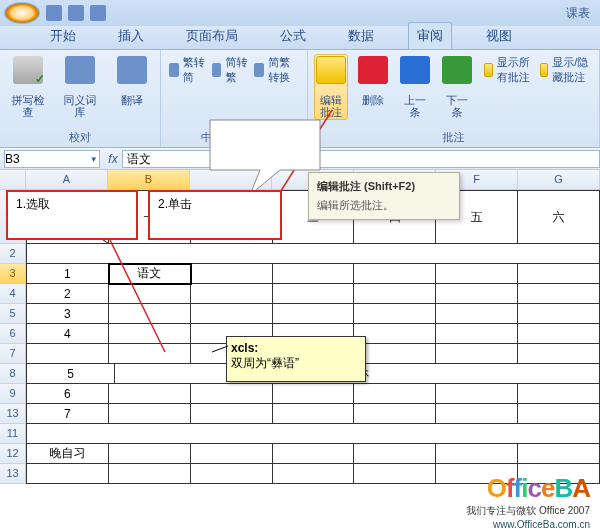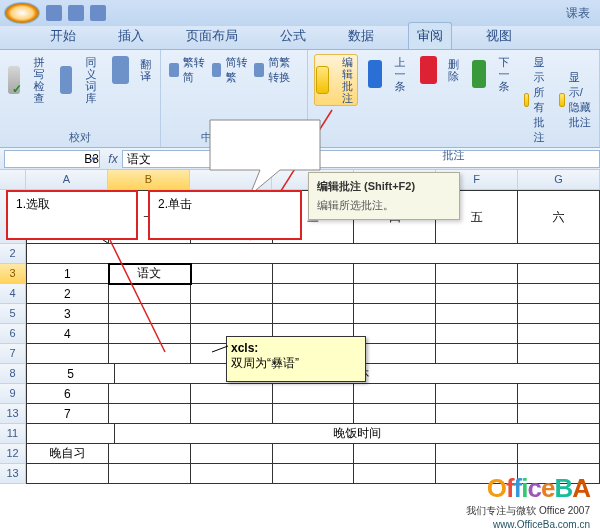--- a/index.html
+++ b/index.html
@@ -12,36 +12,36 @@
 .title-right { margin-left: auto; font-size: 12px; color: #3a5a8a; padding-right: 6px; }
 
 .tabs { height: 24px; background: linear-gradient(#dbe8f8,#c9dcf2); display: flex; align-items: flex-end; padding-left: 42px; gap: 26px; font-size: 13px; color: #2b4f88; border-bottom: 1px solid #9cb8d8; }
 .tab { padding: 4px 8px; cursor: pointer; }
 .tab.active { background: #d0e3f5; border: 1px solid #9cb8d8; border-bottom: none; border-radius: 3px 3px 0 0; color: #1a3f77; }
 
 .ribbon { height: 98px; background: linear-gradient(#e7f0fb,#d5e4f5); display: flex; border-bottom: 1px solid #9cb8d8; }
 .group { border-right: 1px solid #b8cde6; padding: 4px 6px 2px; display: flex; flex-direction: column; position: relative; }
 .group-body { flex: 1; display: flex; gap: 8px; align-items: flex-start; }
 .group-label { text-align: center; font-size: 11px; color: #3a5a8a; padding-top: 2px; }
-.big-btn { width: 44px; display: flex; flex-direction: row; align-items: center; gap: 10px; padding: 2px; cursor: pointer; }
+.big-btn { width: 44px; display: flex; flex-direction: column; align-items: center; gap: 10px; padding: 2px; cursor: pointer; }
 .big-btn.hover { background: linear-gradient(#fff3d6,#ffd978); border: 1px solid #e7b84a; border-radius: 3px; padding: 1px; }
 .big-ico { width: 30px; height: 28px; background: #6d91c9; border-radius: 3px; }
 .big-btn span { font-size: 11px; color: #2b4f88; text-align: center; line-height: 12px; }
 .proofing .big-ico.spell { background: linear-gradient(#d7d7d7,#a6a6a6); position: relative; }
 .proofing .big-ico.spell:after { content: "✓"; position: absolute; bottom: -2px; right: -2px; color: #1c8a1c; font-weight: bold; }
 .small-stack { display: flex; flex-direction: row; gap: 2px; }
 .small-line { display: flex; align-items: center; gap: 4px; font-size: 11px; color: #2b4f88; padding: 1px 2px; cursor: pointer; }
 .small-ico { width: 14px; height: 14px; background: #6d91c9; border-radius: 2px; }
 .ico-yellow { background: linear-gradient(#ffe680,#f2c200); border: 1px solid #d1a300; }
 .ico-red { background: #d23; }
 .ico-blue { background: #2a6fd6; }
 .ico-green { background: #3a9a3a; }
 
 .fbar { height: 22px; background: linear-gradient(#eef4fb,#dce8f5); display: flex; align-items: center; border-bottom: 1px solid #b8cde6; }
-.namebox { width: 96px; height: 18px; margin: 0 4px; background: #fff; border: 1px solid #9cb8d8; display: flex; align-items: center; justify-content: flex-end; font-size: 12px; position: relative; }
+.namebox { width: 96px; height: 18px; margin: 0 4px; background: #fff; border: 1px solid #9cb8d8; display: flex; align-items: center; justify-content: flex-start; font-size: 12px; position: relative; }
 .namebox:after { content: "▾"; position: absolute; right: 3px; color: #3a5a8a; font-size: 9px; }
 .fx { width: 18px; text-align: center; color: #3a5a8a; font-style: italic; }
 .fx-input { flex: 1; height: 18px; background: #fff; border: 1px solid #9cb8d8; padding: 0 4px; font-size: 12px; }
 
 .grid-area { position: relative; }
 .colheads { display: flex; height: 20px; }
 .rowhead, .corner { width: 26px; background: linear-gradient(#f2f6fb,#e0eaf5); border: 1px solid #c4d3e6; border-top: none; border-left: none; text-align: center; font-size: 11px; color: #3a5a8a; }
 .corner { height: 20px; }
 .colhead { flex: 1; background: linear-gradient(#f2f6fb,#e0eaf5); border: 1px solid #c4d3e6; border-top: none; border-left: none; text-align: center; font-size: 11px; color: #3a5a8a; line-height: 19px; }
 .colhead.sel, .rowhead.sel { background: linear-gradient(#ffe9a8,#ffd45e); color: #8a5a00; }
@@ -55,21 +55,21 @@
 .cell.active { outline: 2px solid #000; outline-offset: -1px; background: #fff; z-index: 2; }
 .merged { justify-content: center; }
 .diag { position: relative; }
 .diag svg { position: absolute; inset: 0; width: 100%; height: 100%; }
 
 .tooltip { position: absolute; left: 308px; top: 172px; width: 152px; background: #f7f7e8; border: 1px solid #aeae9a; padding: 6px 8px; font-size: 11px; color: #555; z-index: 50; box-shadow: 2px 2px 4px rgba(0,0,0,.2); }
 .tooltip .tt-title { font-weight: bold; color: #333; margin-bottom: 4px; }
 
 .callout { position: absolute; background: #fff; border: 2px solid #d22; padding: 4px 8px; font-size: 12px; z-index: 40; }
 .callout1 { left: 6px; top: 190px; width: 132px; height: 50px; }
-.callout2 { left: 148px; top: 190px; width: 154px; height: 50px; }
+.callout2 { left: 148px; top: 190px; width: 134px; height: 50px; }
 
 .comment-box { position: absolute; left: 226px; top: 336px; width: 140px; height: 46px; background: #ffffc8; border: 1px solid #333; padding: 4px; font-size: 12px; z-index: 30; box-shadow: 2px 2px 3px rgba(0,0,0,.3); }
 .comment-box .c-auth { font-weight: bold; }
 
 .logo { position: absolute; right: 10px; bottom: 28px; font-size: 26px; font-weight: bold; letter-spacing: -1px; z-index: 60; }
 .logo .o1 { color: #f39c12; } .logo .f1 { color: #e74c3c; } .logo .f2 { color: #3498db; }
 .logo .i1 { color: #2ecc71; } .logo .c1 { color: #9b59b6; } .logo .e1 { color: #e67e22; }
 .logo .b1 { color: #1abc9c; } .logo .a1 { color: #d35400; }
 .tagline { position: absolute; right: 10px; bottom: 14px; font-size: 10px; color: #333; z-index: 60; text-shadow: 0 0 2px #fff,0 0 2px #fff; }
 .siteurl { position: absolute; right: 10px; bottom: 2px; font-size: 10px; color: #256; z-index: 60; text-shadow: 0 0 2px #fff,0 0 2px #fff; }
@@ -137,26 +137,26 @@
     </div>
     <div class="group-label">中文简繁转换</div>
   </div>
   <div class="group" style="flex:1">
     <div class="group-body">
       <div class="big-btn hover">
           <div class="big-ico ico-yellow"></div>
           <span>编辑批注</span>
         </div>
       <div class="big-btn">
+          <div class="big-ico ico-red"></div>
+          <span>删除</span>
+        </div>
+      <div class="big-btn">
           <div class="big-ico ico-blue"></div>
           <span>上一条</span>
-        </div>
-      <div class="big-btn">
-          <div class="big-ico ico-red"></div>
-          <span>删除</span>
         </div>
       <div class="big-btn">
           <div class="big-ico ico-green"></div>
           <span>下一条</span>
         </div>
       <div class="small-stack">
         <div class="small-line">
             <div class="small-ico ico-yellow"></div>
             <span>显示所有批注</span>
           </div>
@@ -281,21 +281,20 @@
         <div class="cell"></div>
         <div class="cell"></div>
         <div class="cell"></div>
         <div class="cell"></div>
         <div class="cell"></div>
         <div class="cell"></div>
       </div>
     <div class="row">
         <div class="rowhead">11</div>
         <div class="cell first-col"></div>
-        <div class="cell merged" style="flex:6">晚饭时间</div>
       </div>
     <div class="row">
         <div class="rowhead">12</div>
         <div class="cell first-col">晚自习</div>
         <div class="cell"></div>
         <div class="cell"></div>
         <div class="cell"></div>
         <div class="cell"></div>
         <div class="cell"></div>
         <div class="cell"></div>

